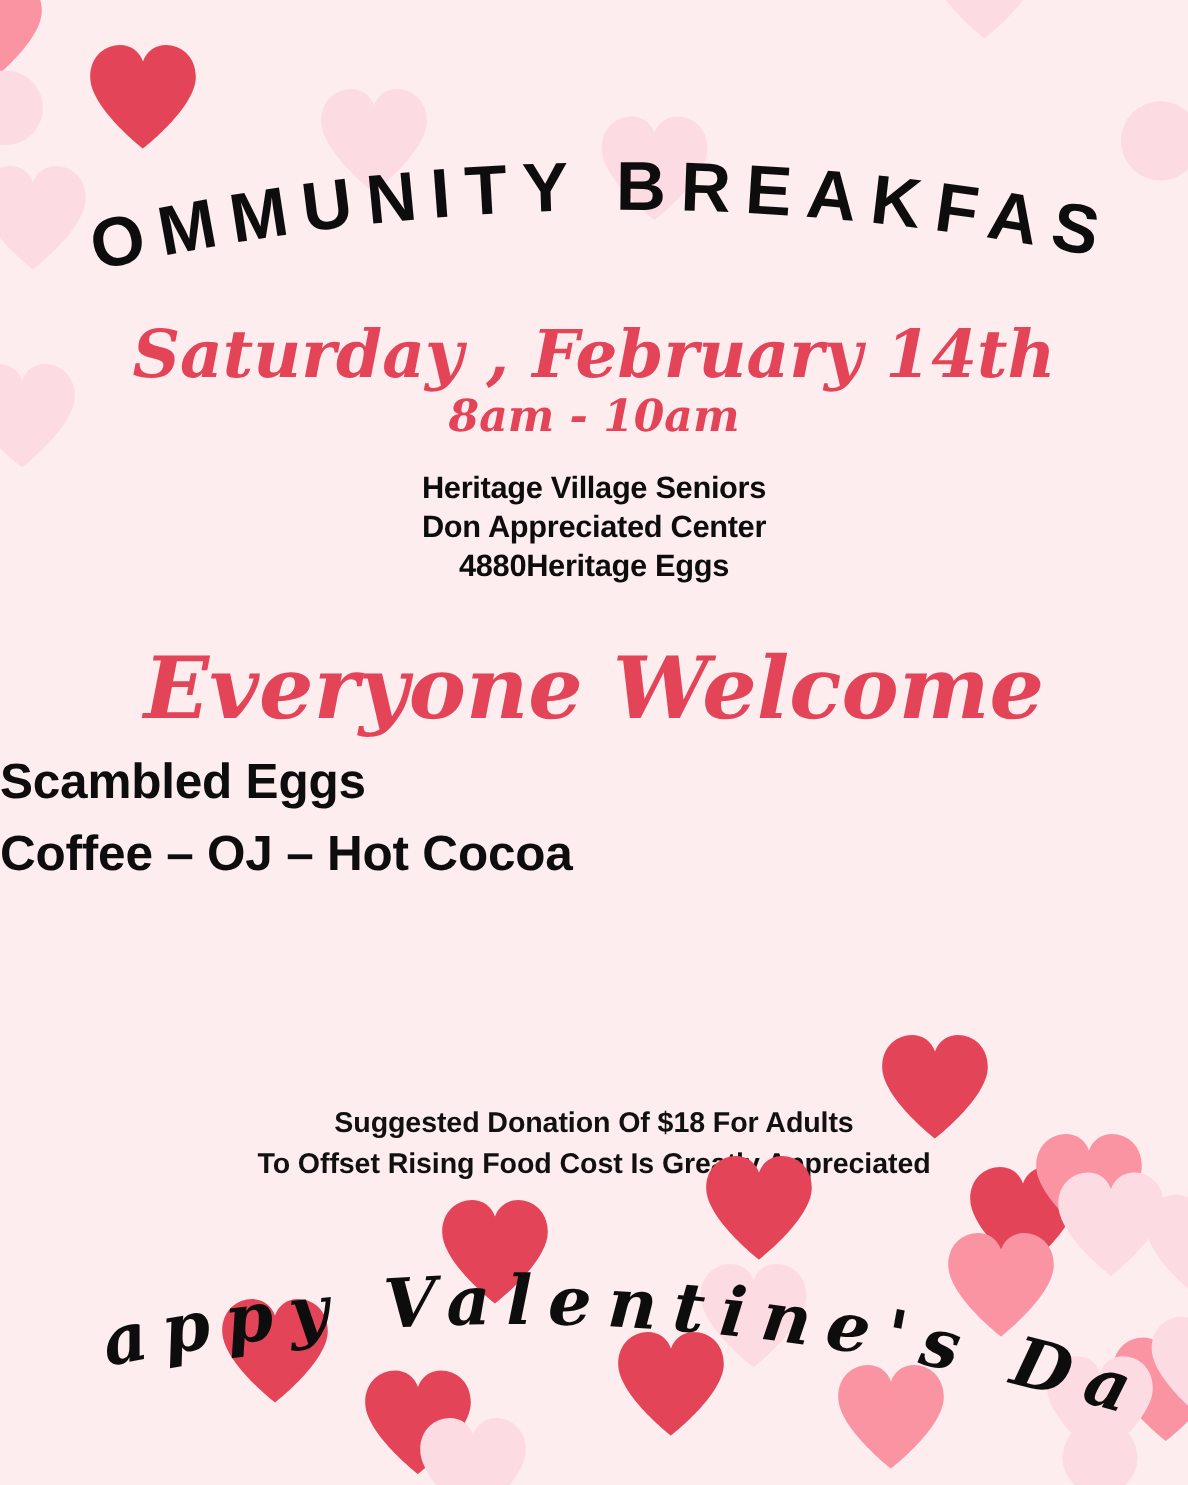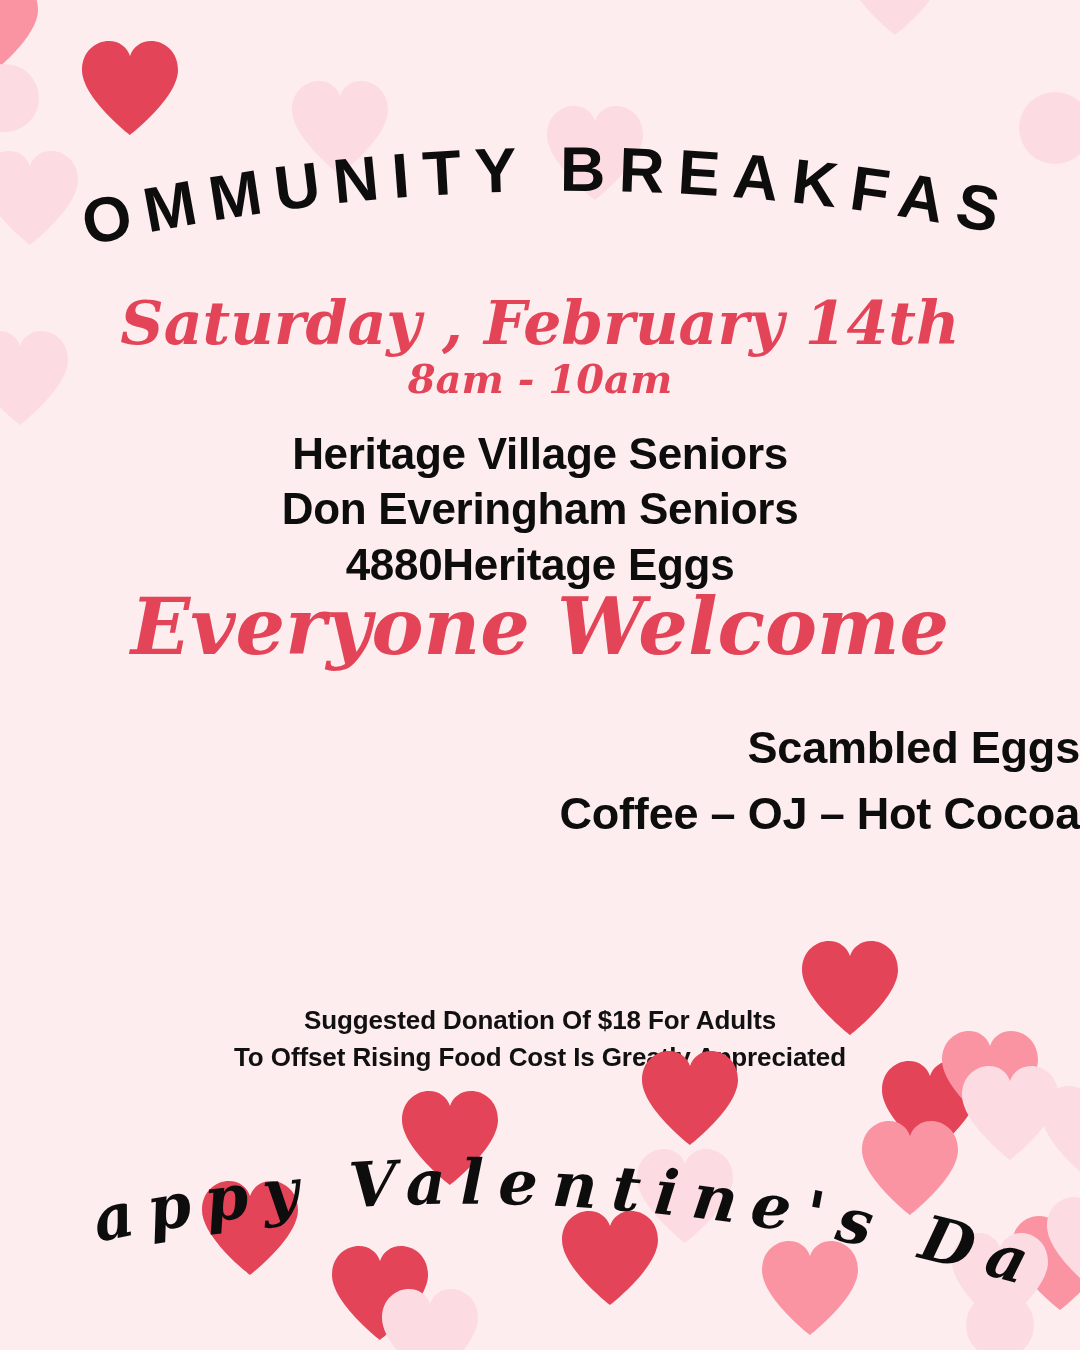--- a/index.html
+++ b/index.html
@@ -71,31 +71,31 @@
   }
 
   .venue-block {
     position: absolute;
     left: 0;
     top: 426px;
     width: 1080px;
     text-align: center;
     color: #0d0d0d;
     font-weight: 700;
-    font-size: 44px;
+    font-size: 28px;
     line-height: 1.26;
     letter-spacing: -0.3px;
   }
 
   .menu-block {
     position: absolute;
     left: 0;
-    top: 722px;
-    width: 1080px;
-    text-align: right;
+    top: 684px;
+    width: 1080px;
+    text-align: left;
     color: #0d0d0d;
     font-weight: 700;
     font-size: 45px;
     letter-spacing: -0.2px;
   }
   .menu-block .menu-item { margin-bottom: 14px; }
   .menu-block .menu-item:last-child { margin-bottom: 0; }
 
   .note-block {
     position: absolute;
@@ -187,21 +187,21 @@
         <textPath href="#title-arc" startOffset="50%" text-anchor="middle">COMMUNITY BREAKFAST</textPath>
       </text>
     </svg>
   </div>
 
   <div class="script-block" id="date-line">Saturday , February 14th</div>
   <div class="script-block" id="time-line">8am - 10am</div>
 
   <div class="venue-block">
     <div>Heritage Village Seniors</div>
-    <div>Don Everingham Seniors</div>
+    <div>Don Appreciated Center</div>
     <div>4880Heritage Eggs</div>
   </div>
 
   <div class="script-block" id="everyone-welcome">Everyone Welcome</div>
 
   <div class="menu-block">
     <div class="menu-item">Scambled Eggs</div>
     <div class="menu-item">Coffee – OJ – Hot Cocoa</div>
   </div>
 

